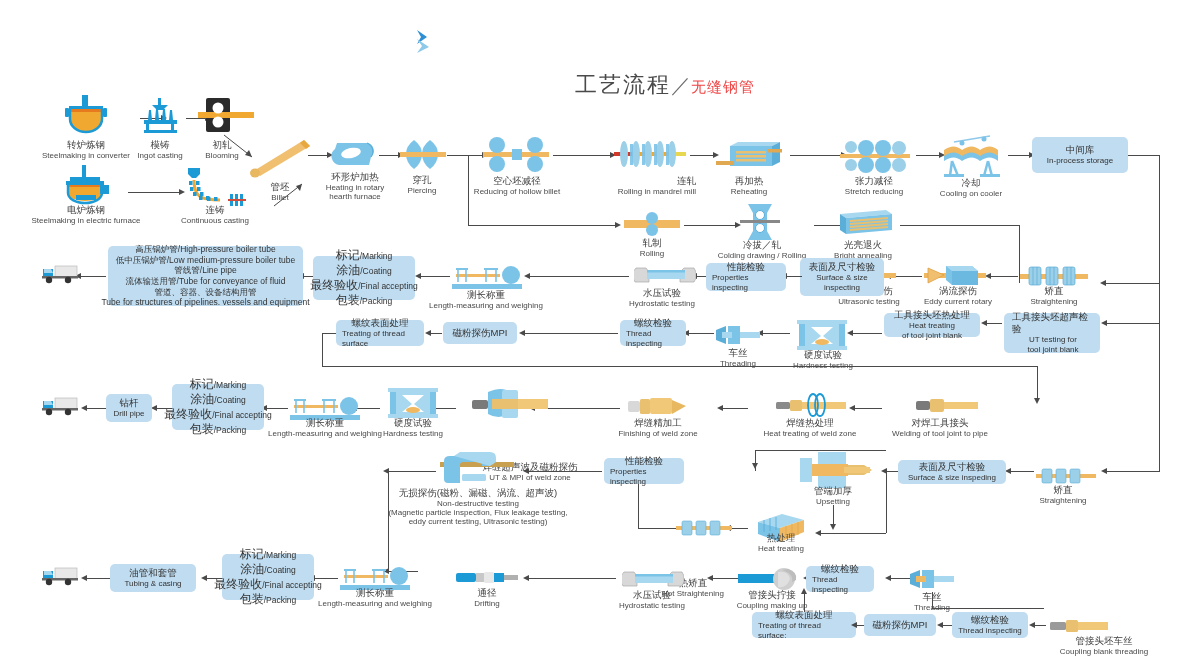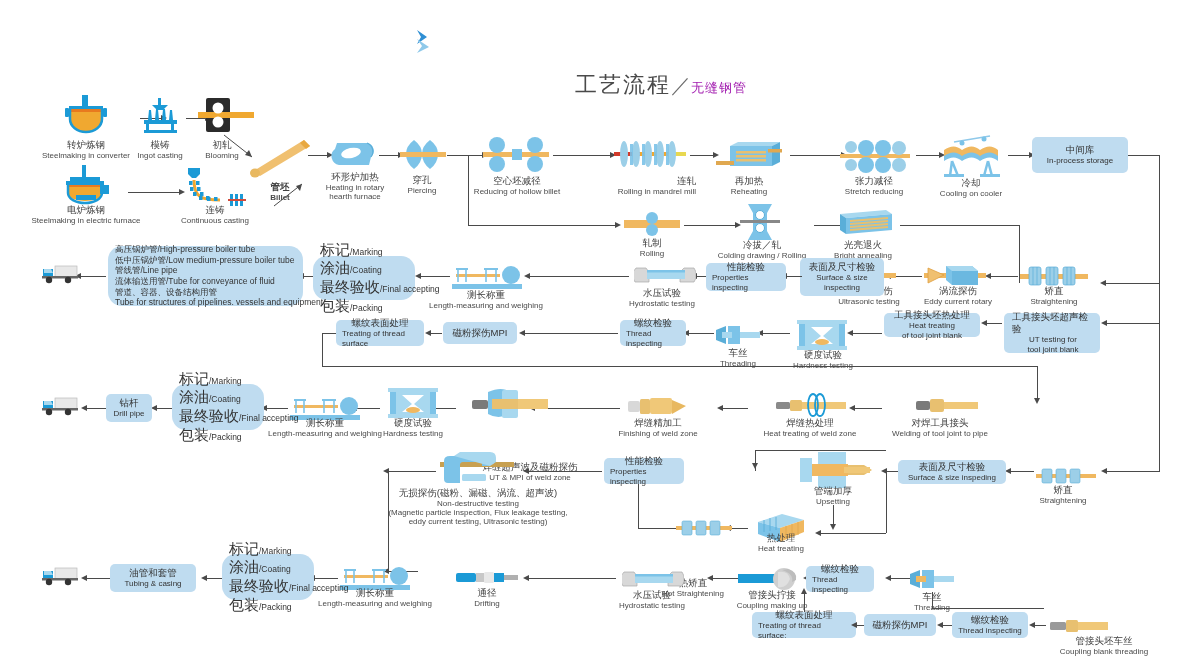--- a/index.html
+++ b/index.html
@@ -23,21 +23,21 @@
     font-family:"DejaVu Serif","Liberation Serif",serif;
     font-style:italic;font-weight:bold;color:#2f8fd4;
     letter-spacing:.3px;line-height:1.05;
   }
   .hdr-en .l1{font-size:23px;}
   .hdr-en .l2{font-size:23px;}
   .hdr-en .l2 .sm{font-size:15px;}
   .hdr-cn{left:575px;top:70px;white-space:nowrap;}
   .hdr-cn .cn-main{font-size:22px;color:#4a4a4a;letter-spacing:2px;}
   .hdr-cn .cn-slash{font-size:20px;color:#6a6a6a;}
-  .hdr-cn .cn-sub{font-size:13px;color:#a21caf;letter-spacing:1px;}
+  .hdr-cn .cn-sub{font-size:15px;color:#ef4444;letter-spacing:1px;}
 
   
   .node{position:absolute;text-align:center;}
   .cap{line-height:1.15;white-space:nowrap;}
   .cap .cn{font-size:9.5px;color:#404040;display:block;}
   .cap .en{font-size:8px;color:#4a4a4a;display:block;}
   .cap.wrap{white-space:normal;}
 
   
   .box{
@@ -45,23 +45,23 @@
     background:#bfdcf0;
     border-radius:5px;
     box-sizing:border-box;
     display:flex;flex-direction:column;
     align-items:center;justify-content:center;
     padding:3px 6px;
     line-height:1.25;
   }
   .box .cn{font-size:9.5px;color:#333;display:block;}
   .box .en{font-size:8px;color:#333;display:block;}
-  .box.left{align-items:flex-start;text-align:left;border-radius:14px;}
+  .box.left{align-items:center;text-align:left;}
   .box .ln{font-size:8.5px;color:#333;display:block;white-space:nowrap;}
-  .box .ln .c{font-size:15px;}
+  .box .ln .c{font-size:12px;}
 
   
   .ln-h{position:absolute;height:1px;background:#4a4a4a;}
   .ln-v{position:absolute;width:1px;background:#4a4a4a;}
   .ar{position:absolute;width:0;height:0;}
   .ar-r{border-top:3.5px solid transparent;border-bottom:3.5px solid transparent;border-left:6px solid #4a4a4a;}
   .ar-l{border-top:3.5px solid transparent;border-bottom:3.5px solid transparent;border-right:6px solid #4a4a4a;}
   .ar-d{border-left:3.5px solid transparent;border-right:3.5px solid transparent;border-top:6px solid #4a4a4a;}
   .ar-u{border-left:3.5px solid transparent;border-right:3.5px solid transparent;border-bottom:6px solid #4a4a4a;}
 
@@ -208,21 +208,21 @@
       </svg>
   </div>
 
   <div class="ico" style="left:246px;top:138px;">
     <svg width="68" height="42" viewBox="0 0 68 42">
       <path d="M58 2 L64 8 L14 38 L6 34 Z" fill="#f0c070"></path>
       <path d="M58 2 L64 8 L60 11 L54 5 Z" fill="#e8a840"></path>
       <ellipse cx="9" cy="35" rx="5" ry="4.5" fill="#e8b860"></ellipse>
     </svg>
   </div>
-  <div class="node" style="left:250px;top:182px;width:60px;font-weight:bold;">
+  <div class="node" style="left:250px;top:182px;width:60px;">
     <div class="cap">
         <span class="cn">管坯</span>
         <span class="en">Billet</span>
       </div>
   </div>
   <div class="ln-h" style="left:308px;top:155px;width:20px;"></div>
   <div class="ar ar-r" style="left:327px;top:151.5px;"></div>
 
   <div class="ico" style="left:331px;top:137px;">
     <svg width="46" height="34" viewBox="0 0 46 34">

